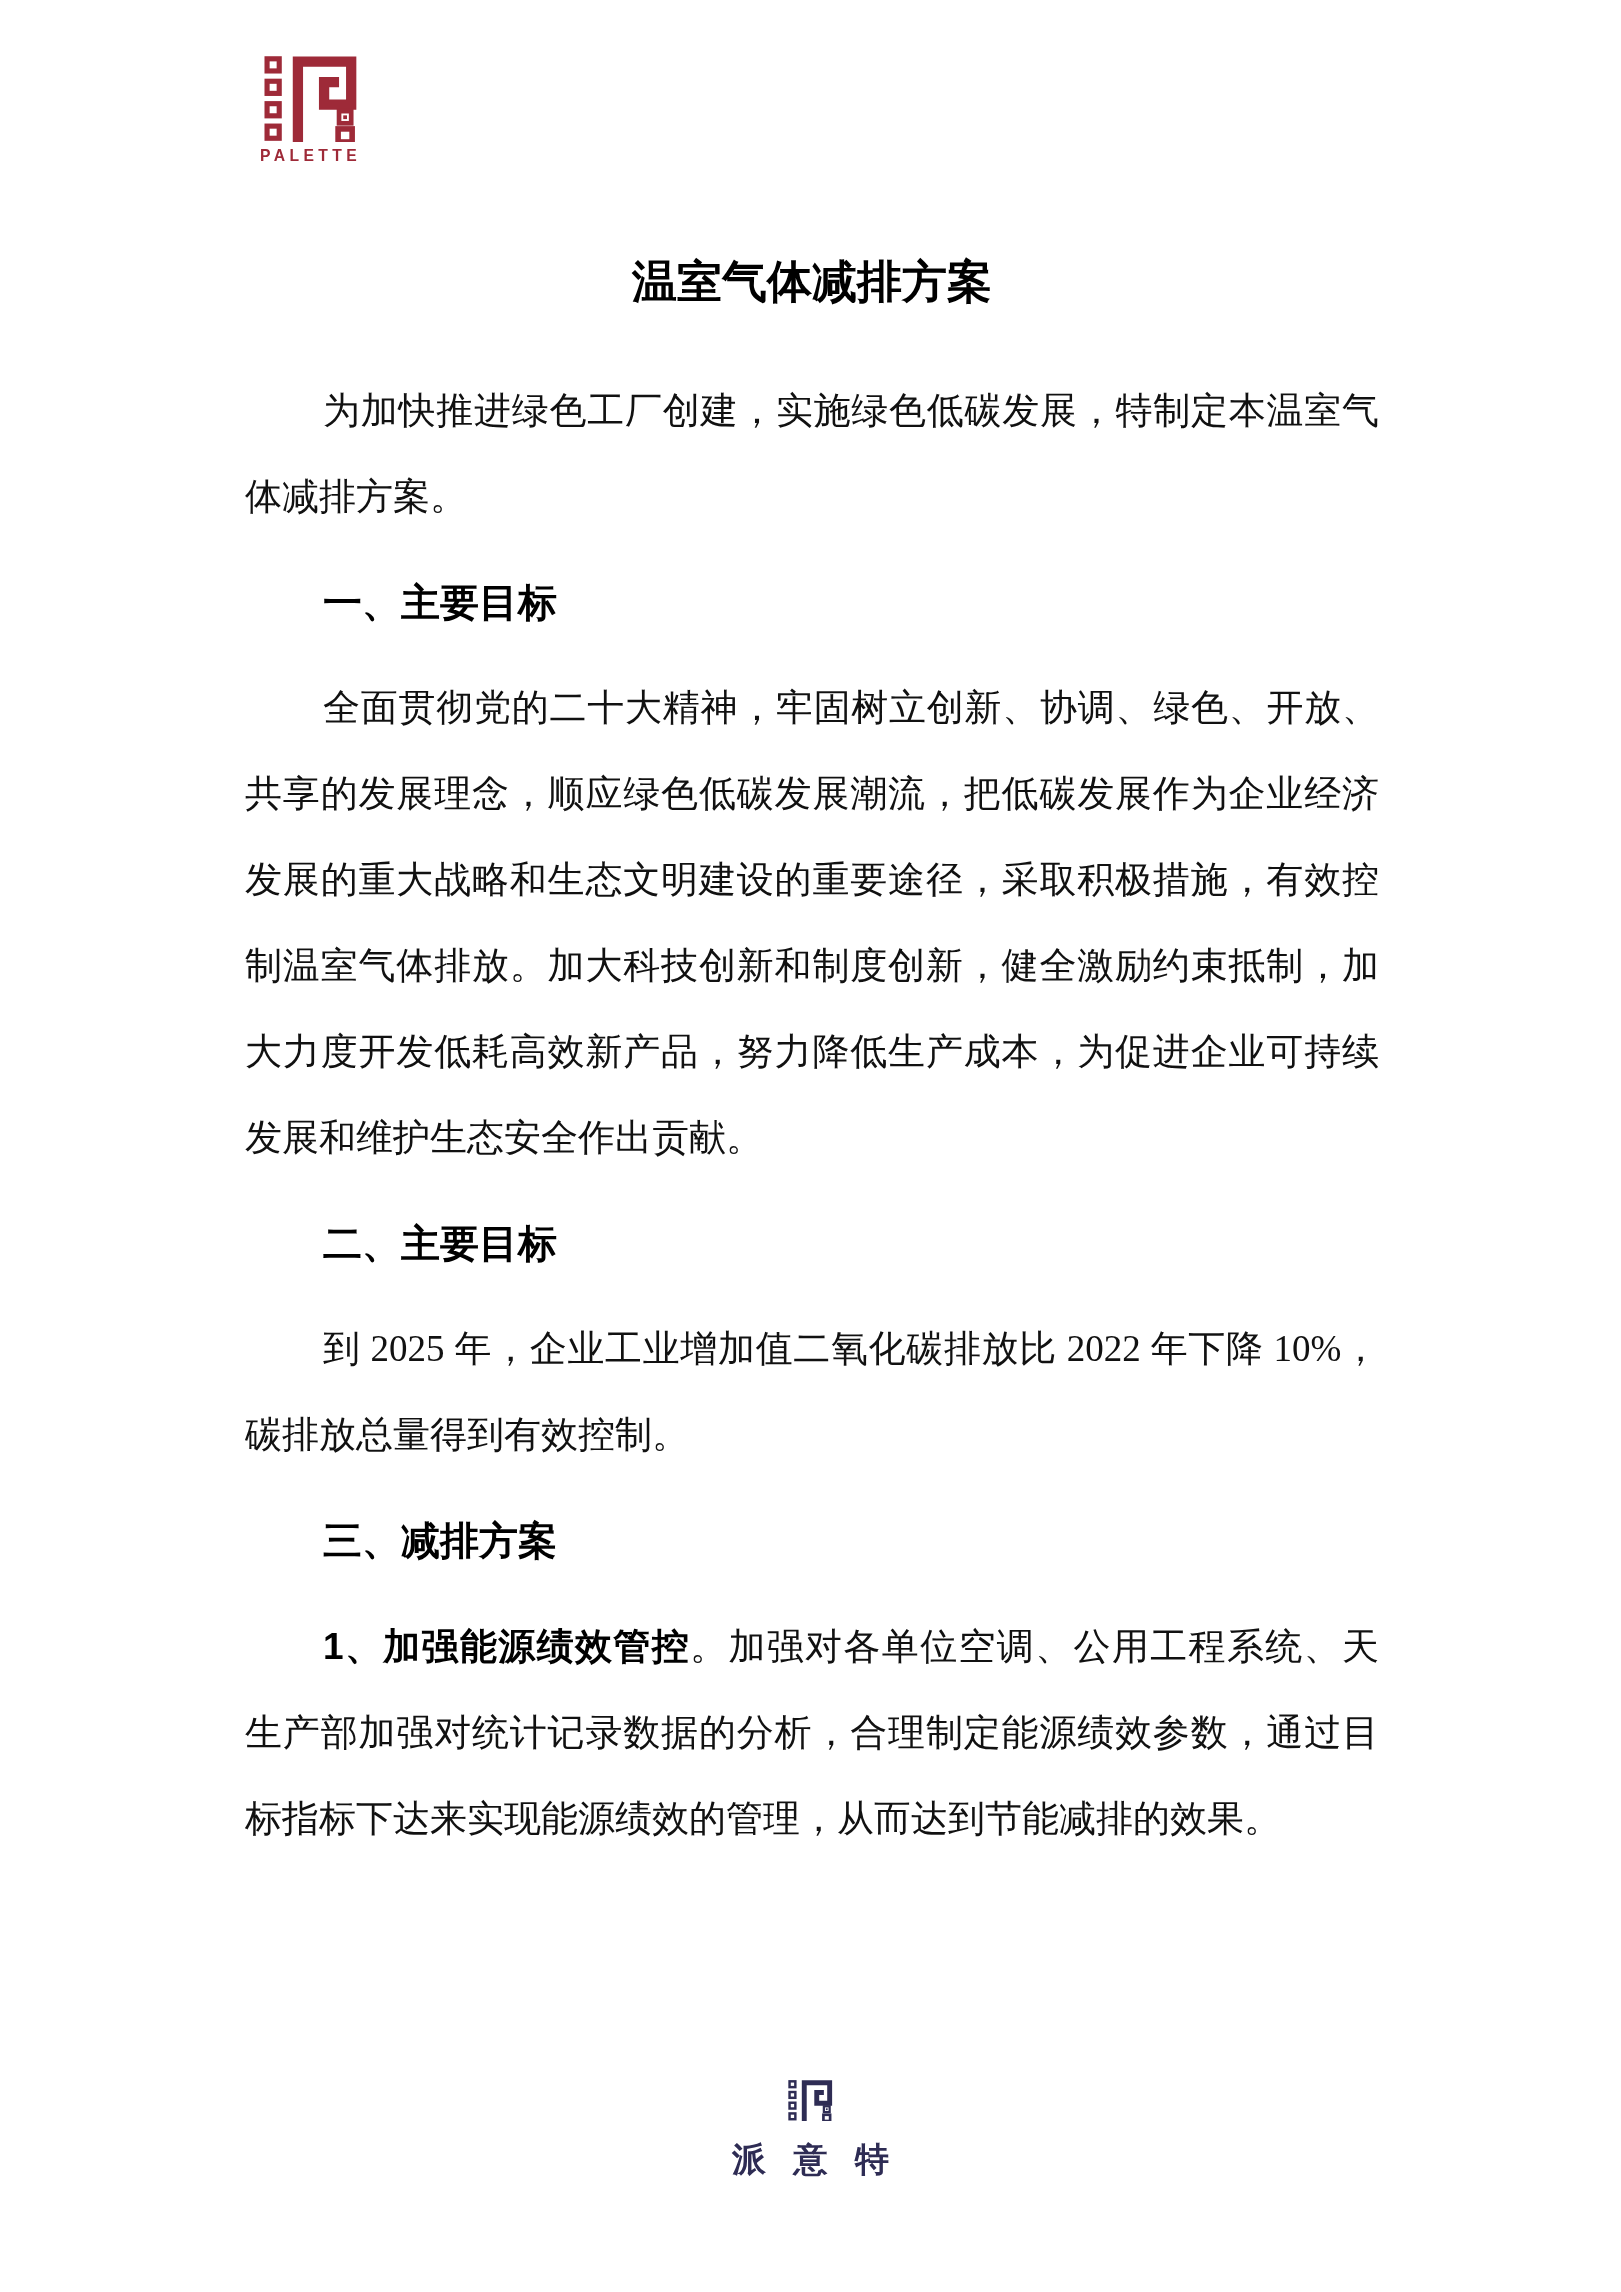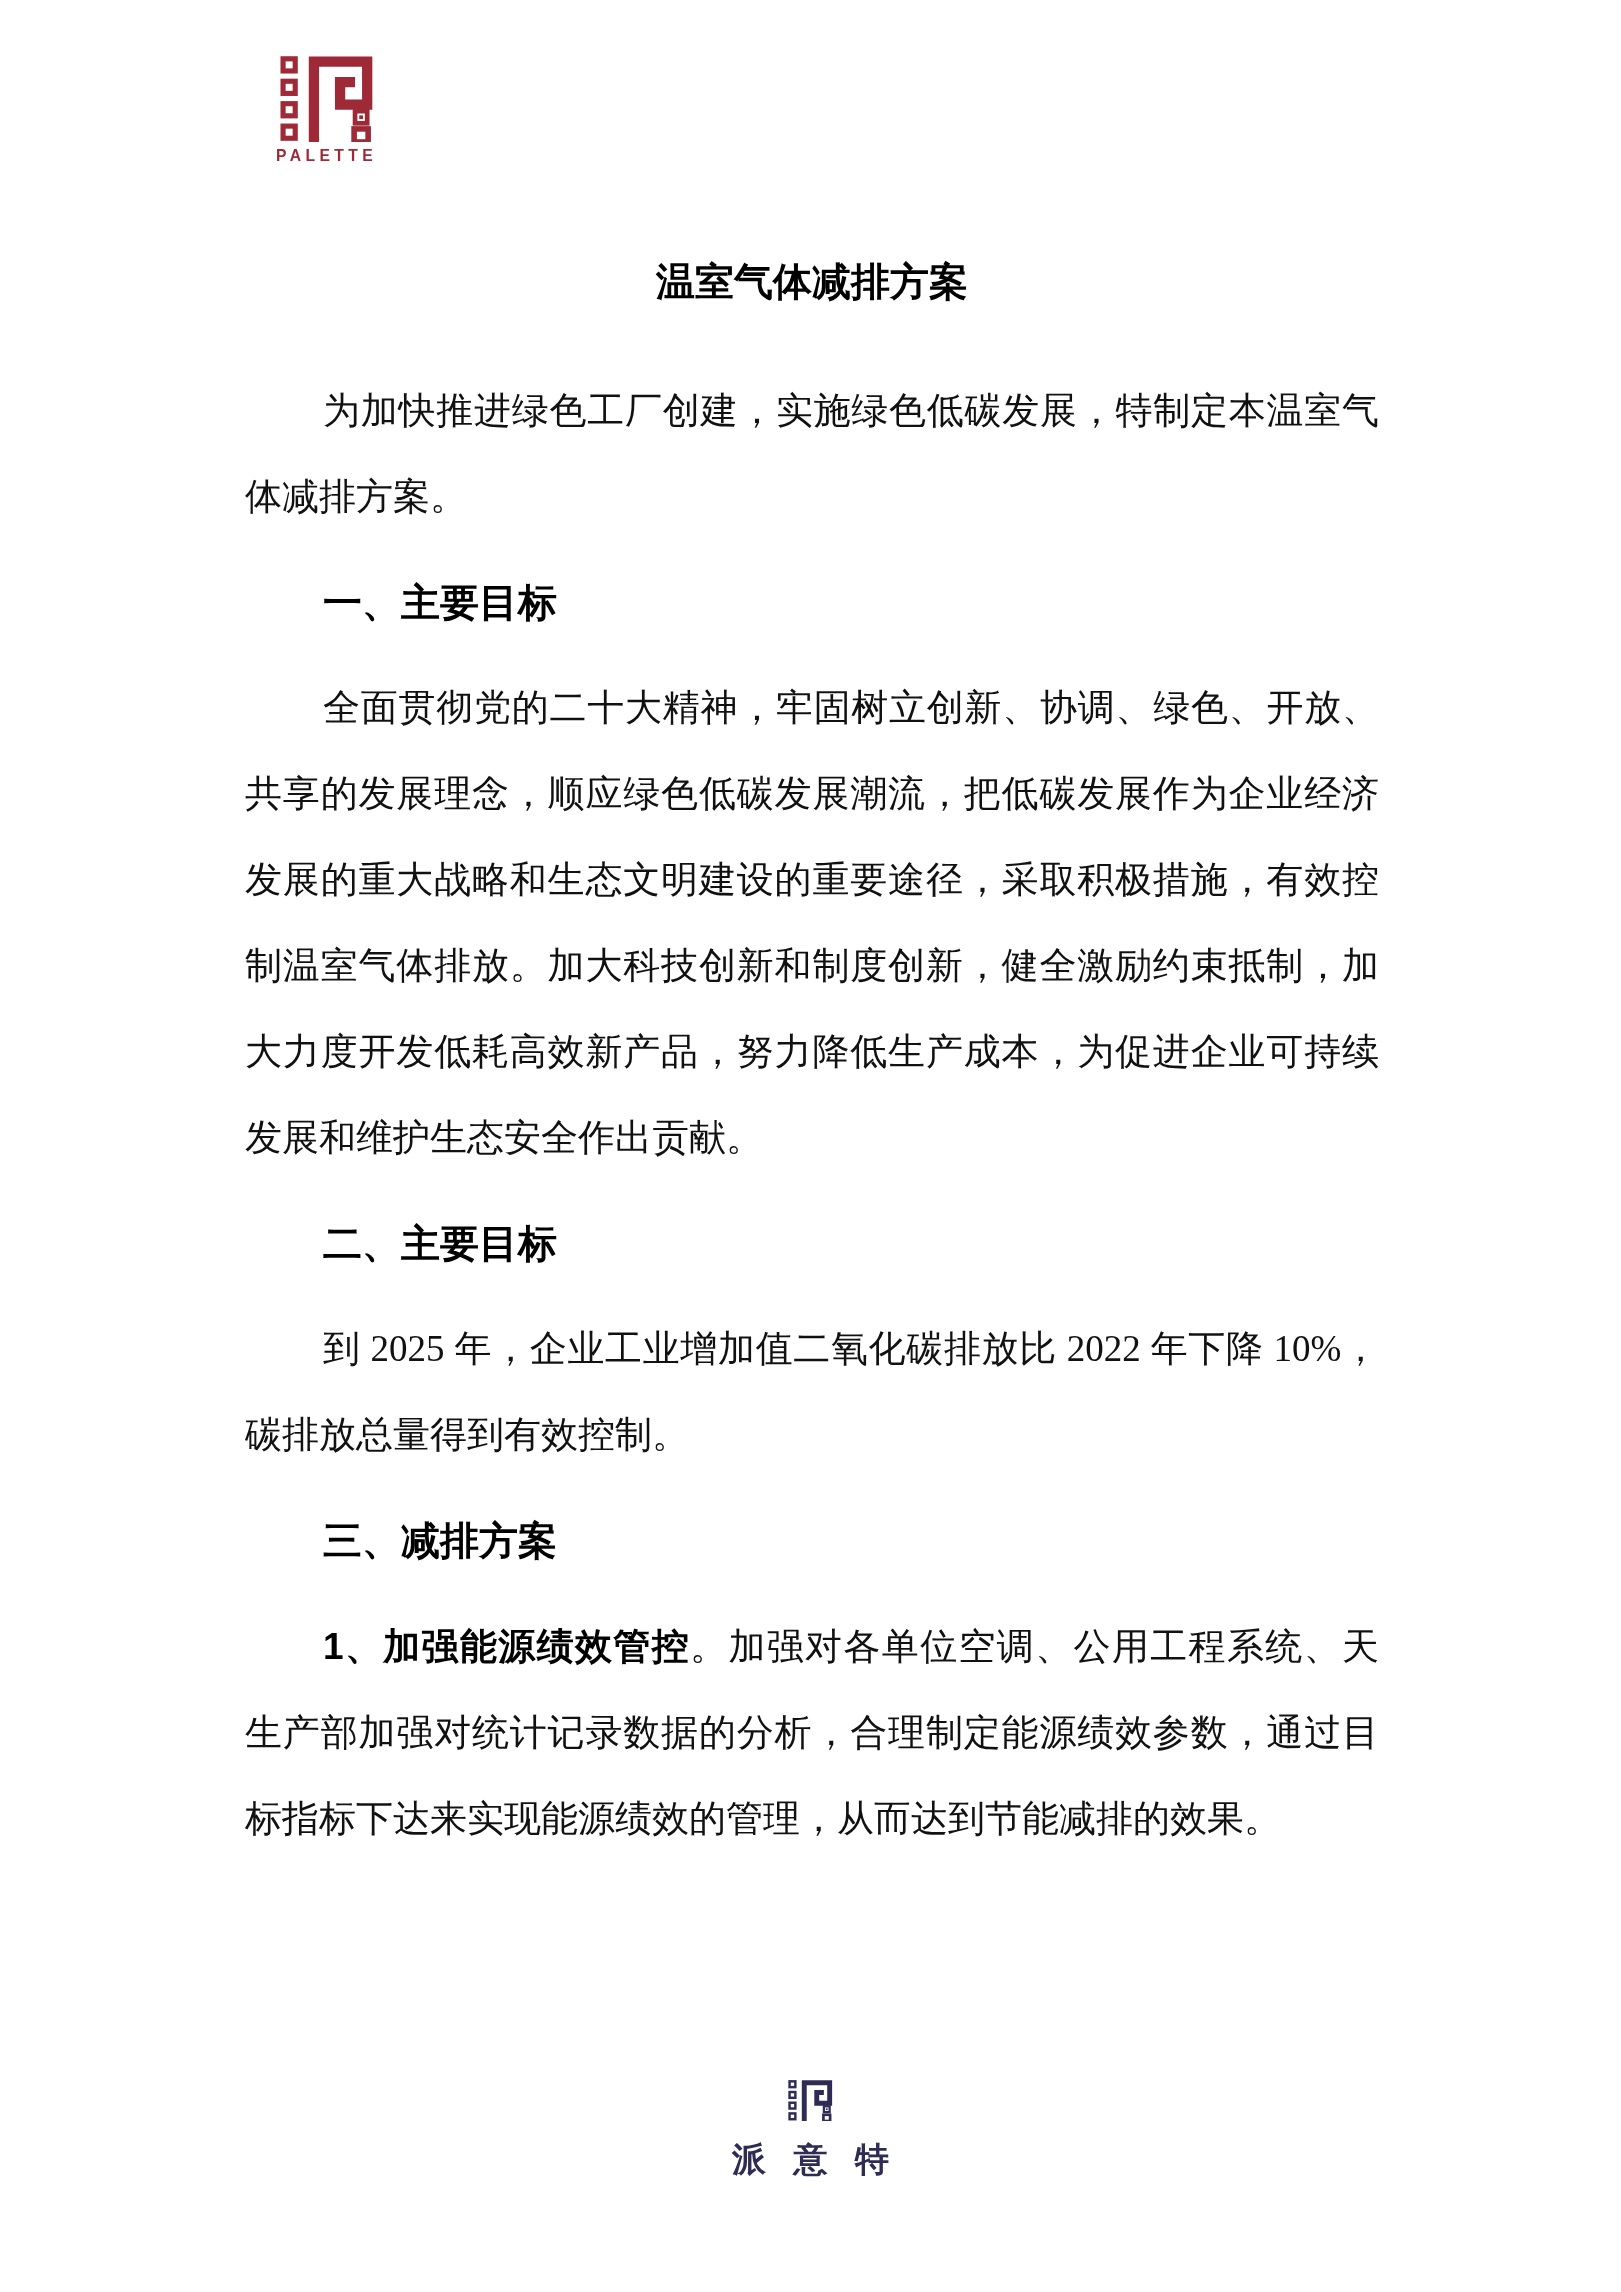--- a/index.html
+++ b/index.html
@@ -6,42 +6,42 @@
   .page {
     position:relative;
     width:1621px; height:2293px;
     margin:0 auto;
     background:var(--page-bg,#fff);
     overflow:hidden;
     font-family:"Liberation Serif", serif;
   }
 
   
-  .brand-header { position:absolute; left:276px; top:56px; width:104px; }
+  .brand-header { position:absolute; left:260px; top:56px; width:104px; }
   .brand-header .mark { display:block; width:102px; height:86px; }
   .brand-header .brand-word {
     margin-top:4.9px;
     font-family:"Liberation Sans", sans-serif;
     font-weight:bold;
     font-size:15.7px;
     letter-spacing:4.4px;
     color:var(--brand-red,#9E2A38);
     white-space:nowrap;
   }
 
   
   .content {
     position:absolute; left:245px; top:235px; width:1134px;
     color:var(--text-color,#111);
     font-size:37px;
   }
   .doc-title {
     font-family:"Liberation Sans", sans-serif;
     font-weight:700;
-    font-size:39px;
+    font-size:45px;
     color:#000;
     text-align:center;
     line-height:94px;
     margin:0 0 39px 0;
   }
   .heading {
     font-family:"Liberation Sans", sans-serif;
     font-weight:700;
     font-size:39px;
     color:#000;

